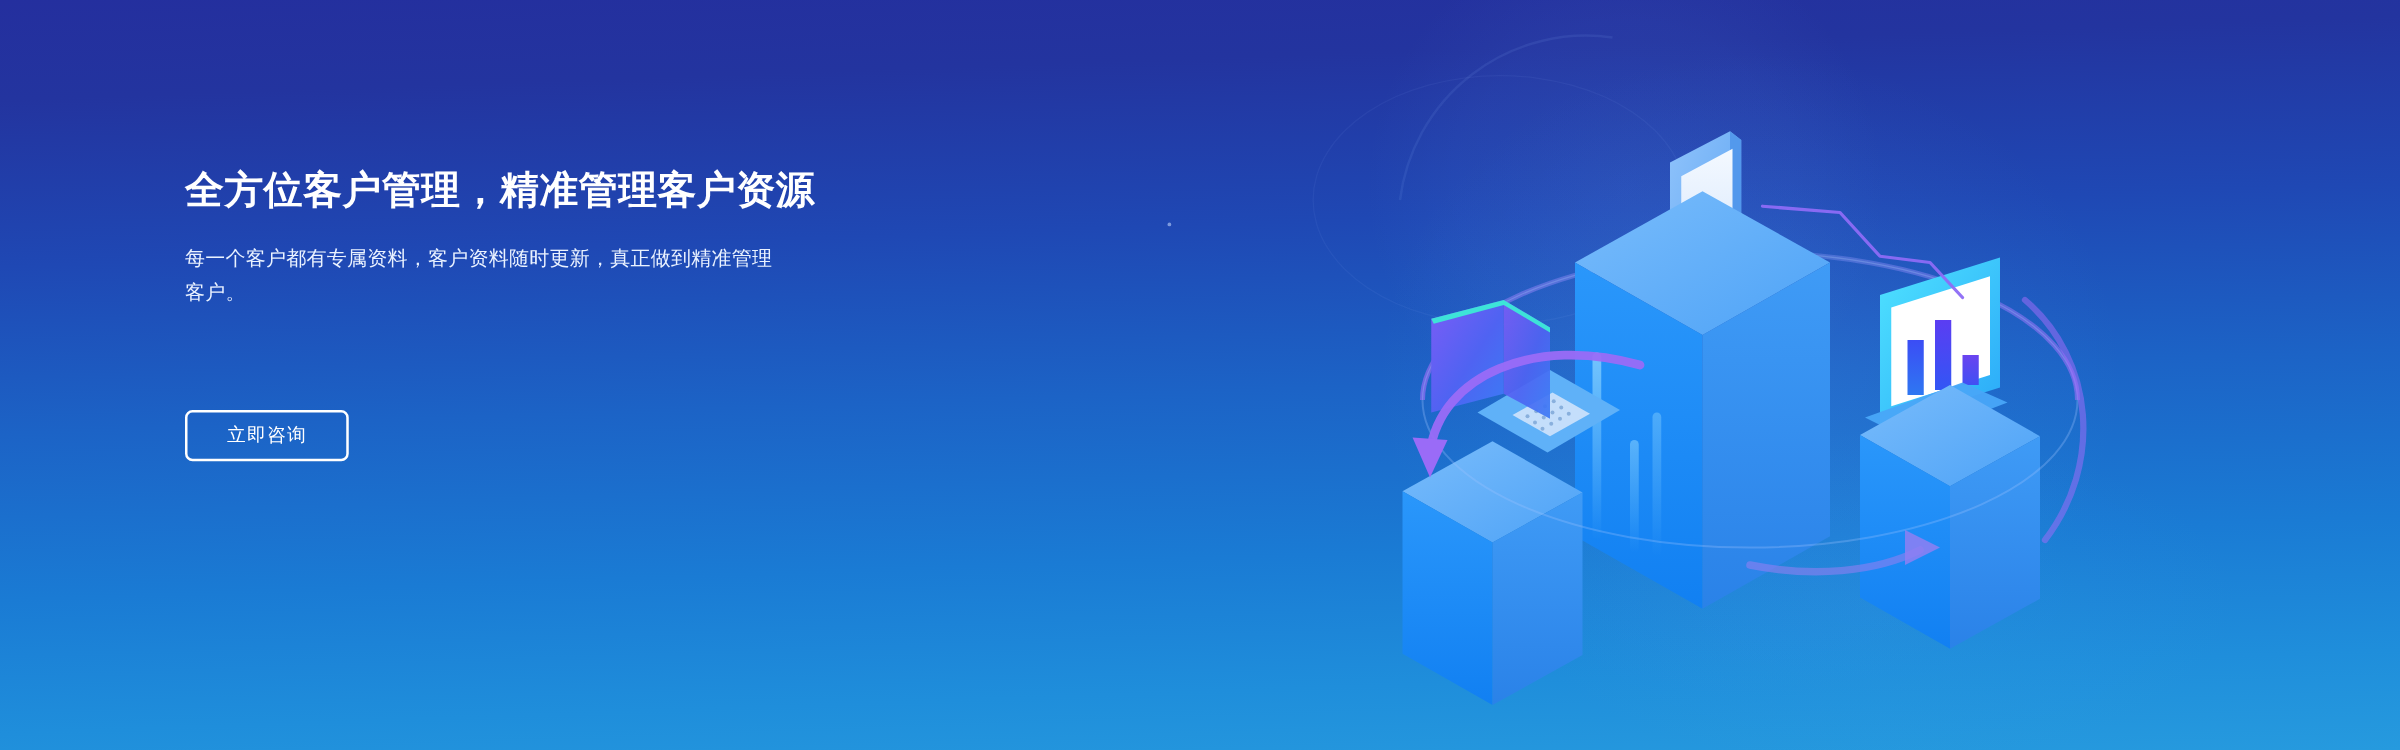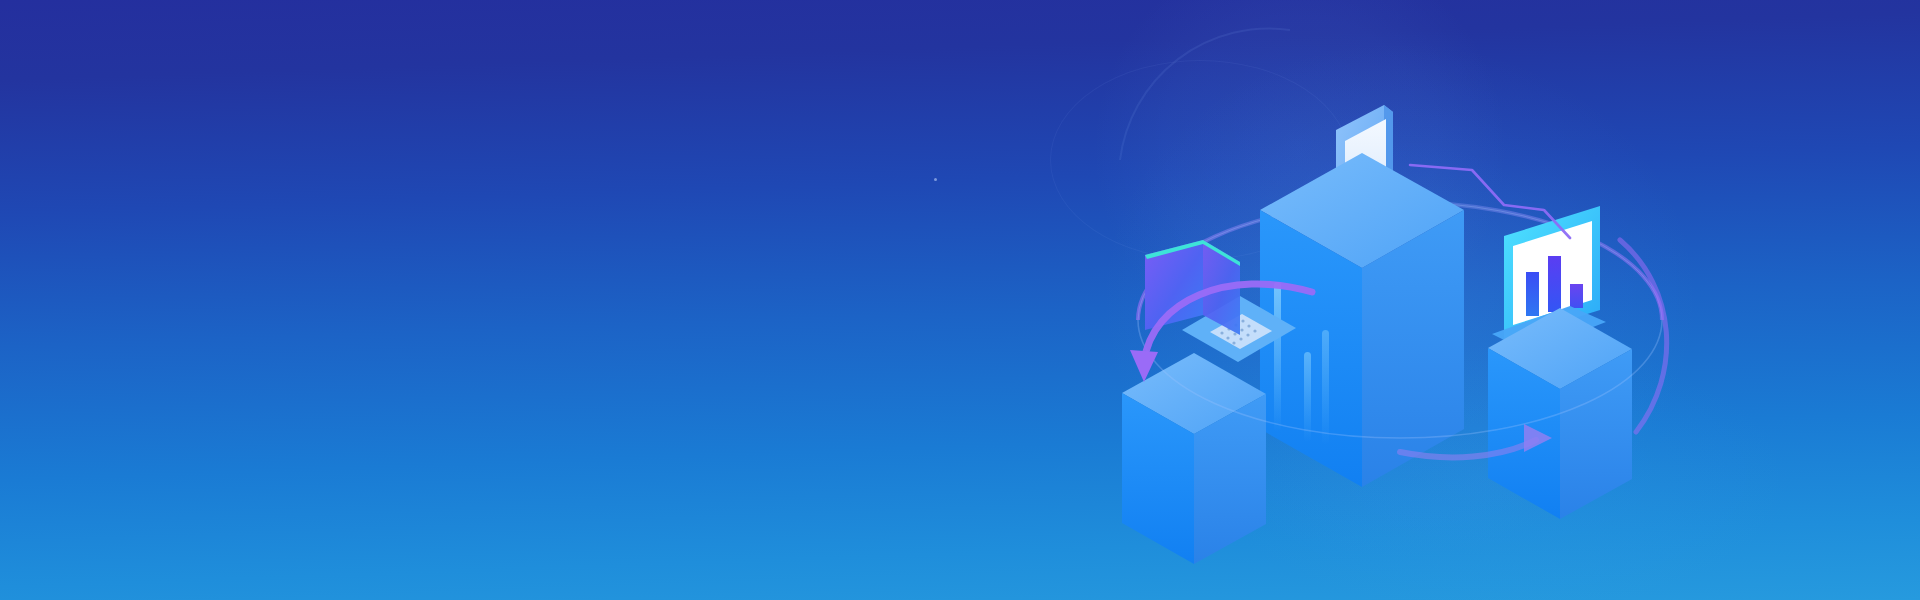--- a/index.html
+++ b/index.html
@@ -103,20 +103,25 @@
 </head>
 <body>
 
 <div class="banner">
 
   <div class="glow-a"></div>
   <div class="glow-b"></div>
   <div class="glow-c"></div>
   <div class="spark"></div>
 
+  <div class="copy">
+    <h1 class="headline">全方位客户管理，精准管理客户资源</h1>
+    <p class="subcopy">每一个客户都有专属资料，客户资料随时更新，真正做到精准管理客户。</p>
+    <button class="cta">立即咨询</button>
+  </div>
 
   <div class="art">
     <svg viewBox="0 0 620 600" xmlns="http://www.w3.org/2000/svg">
       <defs>
         <linearGradient id="gPillarFront" x1="0" y1="0" x2="0" y2="1">
           <stop offset="0%" stop-color="#2a97fb"></stop>
           <stop offset="100%" stop-color="#1180f2"></stop>
         </linearGradient>
         <linearGradient id="gPillarSide" x1="0" y1="0" x2="0" y2="1">
           <stop offset="0%" stop-color="#3f9bf6"></stop>

